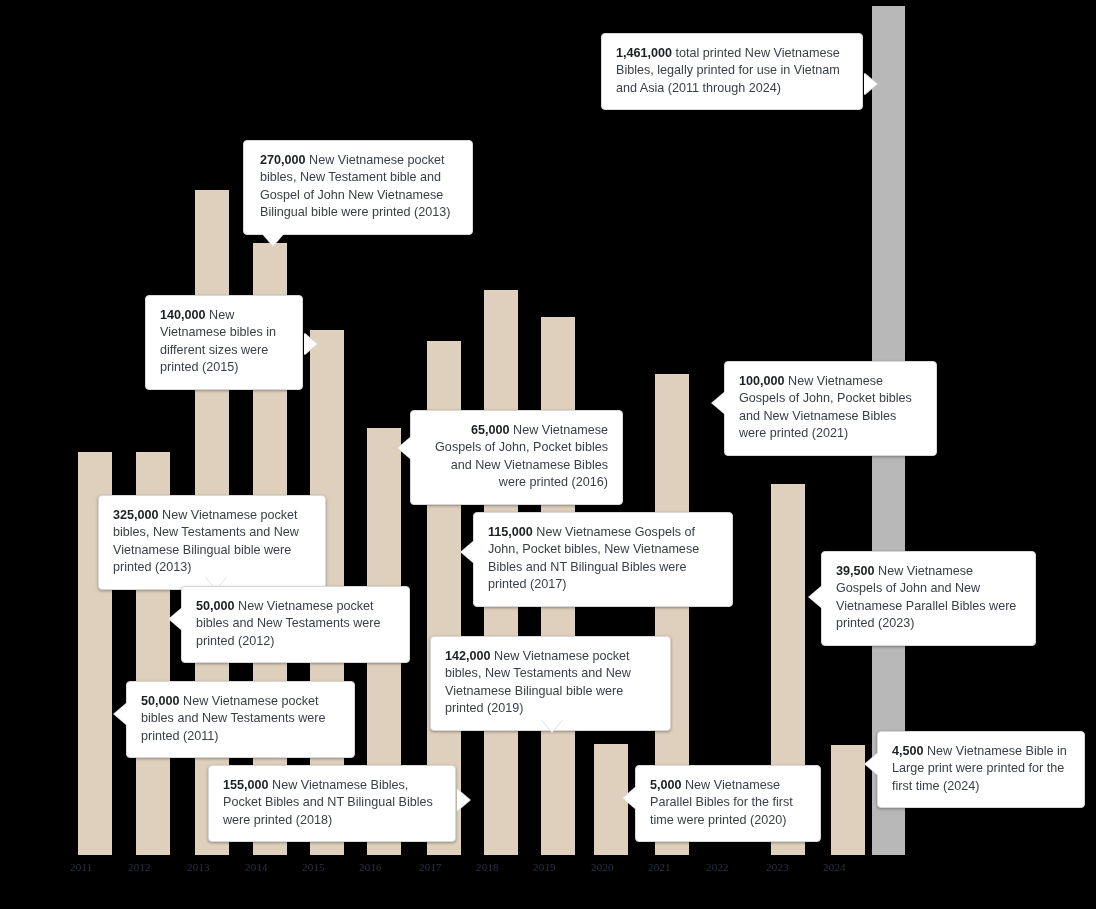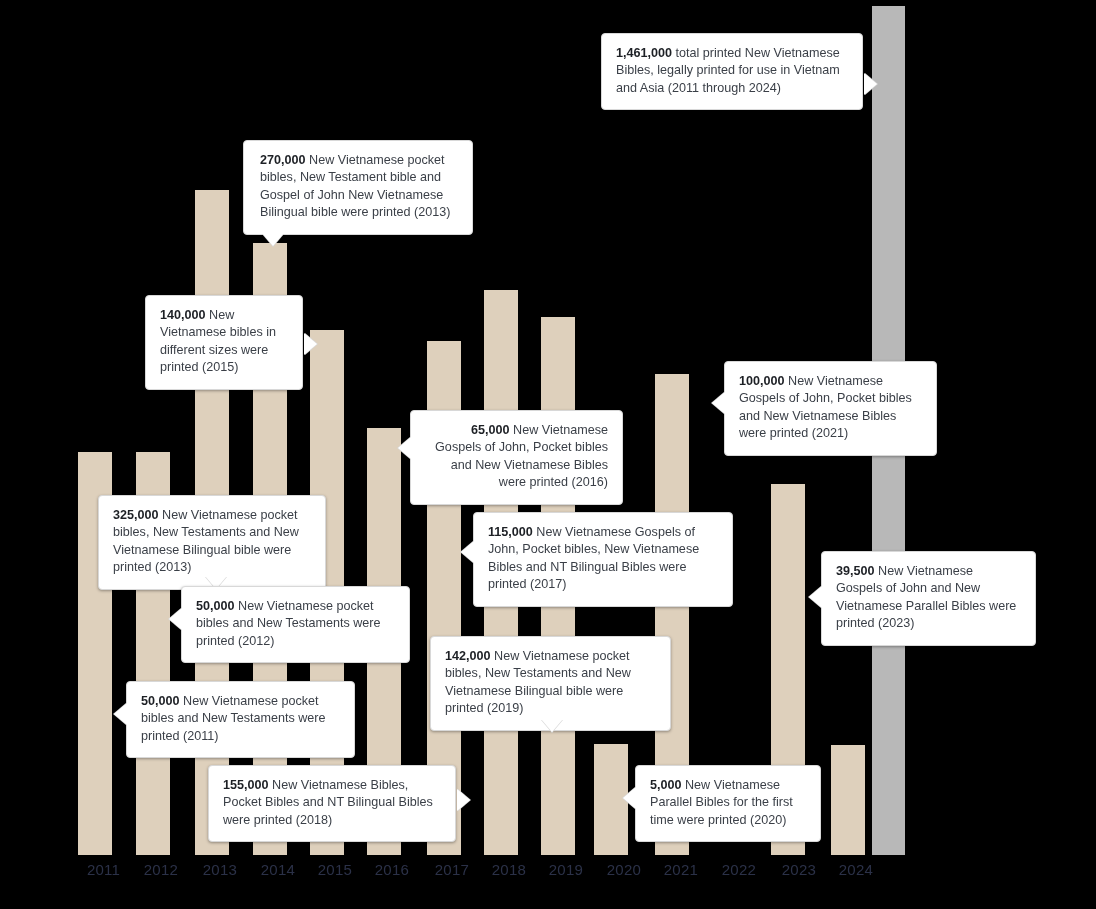--- a/index.html
+++ b/index.html
@@ -24,25 +24,25 @@
     position: absolute;
     background: #ded0bc;
   }
   .bar.total {
     background: #b8b8b8;
   }
   
   .axis-label {
     position: absolute;
     color: #2b3148;
-    font-size: 15px;
+    font-size: 11px;
     letter-spacing: .2px;
-    text-align: right;
+    text-align: left;
     white-space: nowrap;
-    font-family: Liberation Sans, sans-serif;
+    font-family: Liberation Serif, serif;
   }
   
   .callout {
     position: absolute;
     background: #ffffff;
     border: 1px solid #d8d8d8;
     border-radius: 4px;
     box-shadow: 0 1px 3px rgba(0,0,0,.35);
     padding: 11px 14px 12px 14px;
     color: #3a3f47;
@@ -161,20 +161,24 @@
   <div class="callout" style="left:430px; top:636px; width:241px;">
     <b>142,000</b><span> New Vietnamese pocket bibles, New Testaments  and New Vietnamese Bilingual bible were printed (2019)</span>
     <span class="tail tail-down" style="left:110px; top:82px;"></span>
   </div>
 
   <div class="callout" style="left:126px; top:681px; width:229px;">
     <b>50,000</b><span> New Vietnamese pocket bibles and New Testaments were printed (2011)</span>
     <span class="tail tail-left" style="left:-13px; top:21px;"></span>
   </div>
 
+  <div class="callout" style="left:877px; top:731px; width:208px;">
+    <b>4,500</b><span> New Vietnamese Bible in Large print were printed for the first time (2024)</span>
+    <span class="tail tail-left" style="left:-13px; top:21px;"></span>
+  </div>
 
   <div class="callout" style="left:208px; top:765px; width:248px;">
     <b>155,000</b><span> New Vietnamese Bibles, Pocket Bibles and NT Bilingual Bibles were printed (2018)</span>
     <span class="tail tail-right" style="left:248px; top:23px;"></span>
   </div>
 
   <div class="callout" style="left:635px; top:765px; width:186px;">
     <b>5,000</b><span> New Vietnamese Parallel Bibles for the first time were printed (2020)</span>
     <span class="tail tail-left" style="left:-13px; top:21px;"></span>
   </div>

